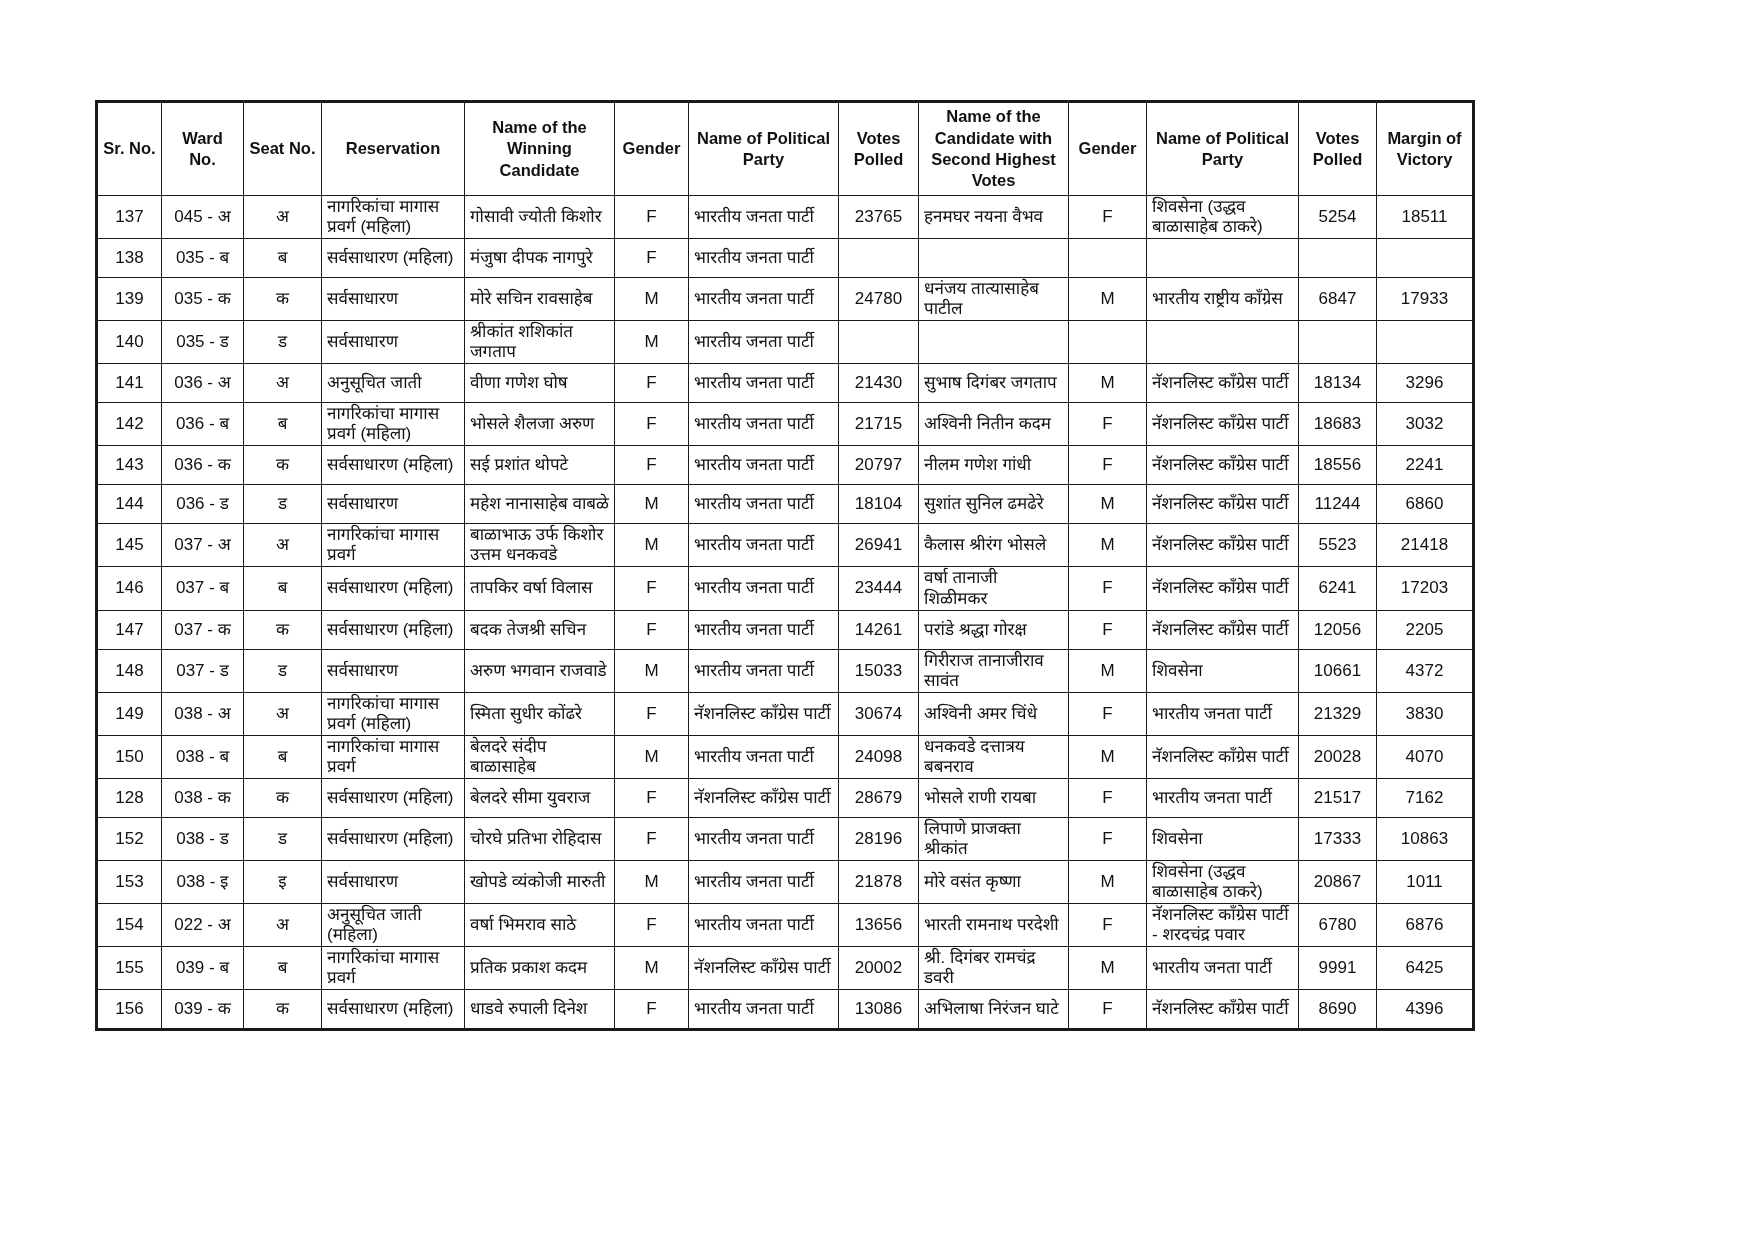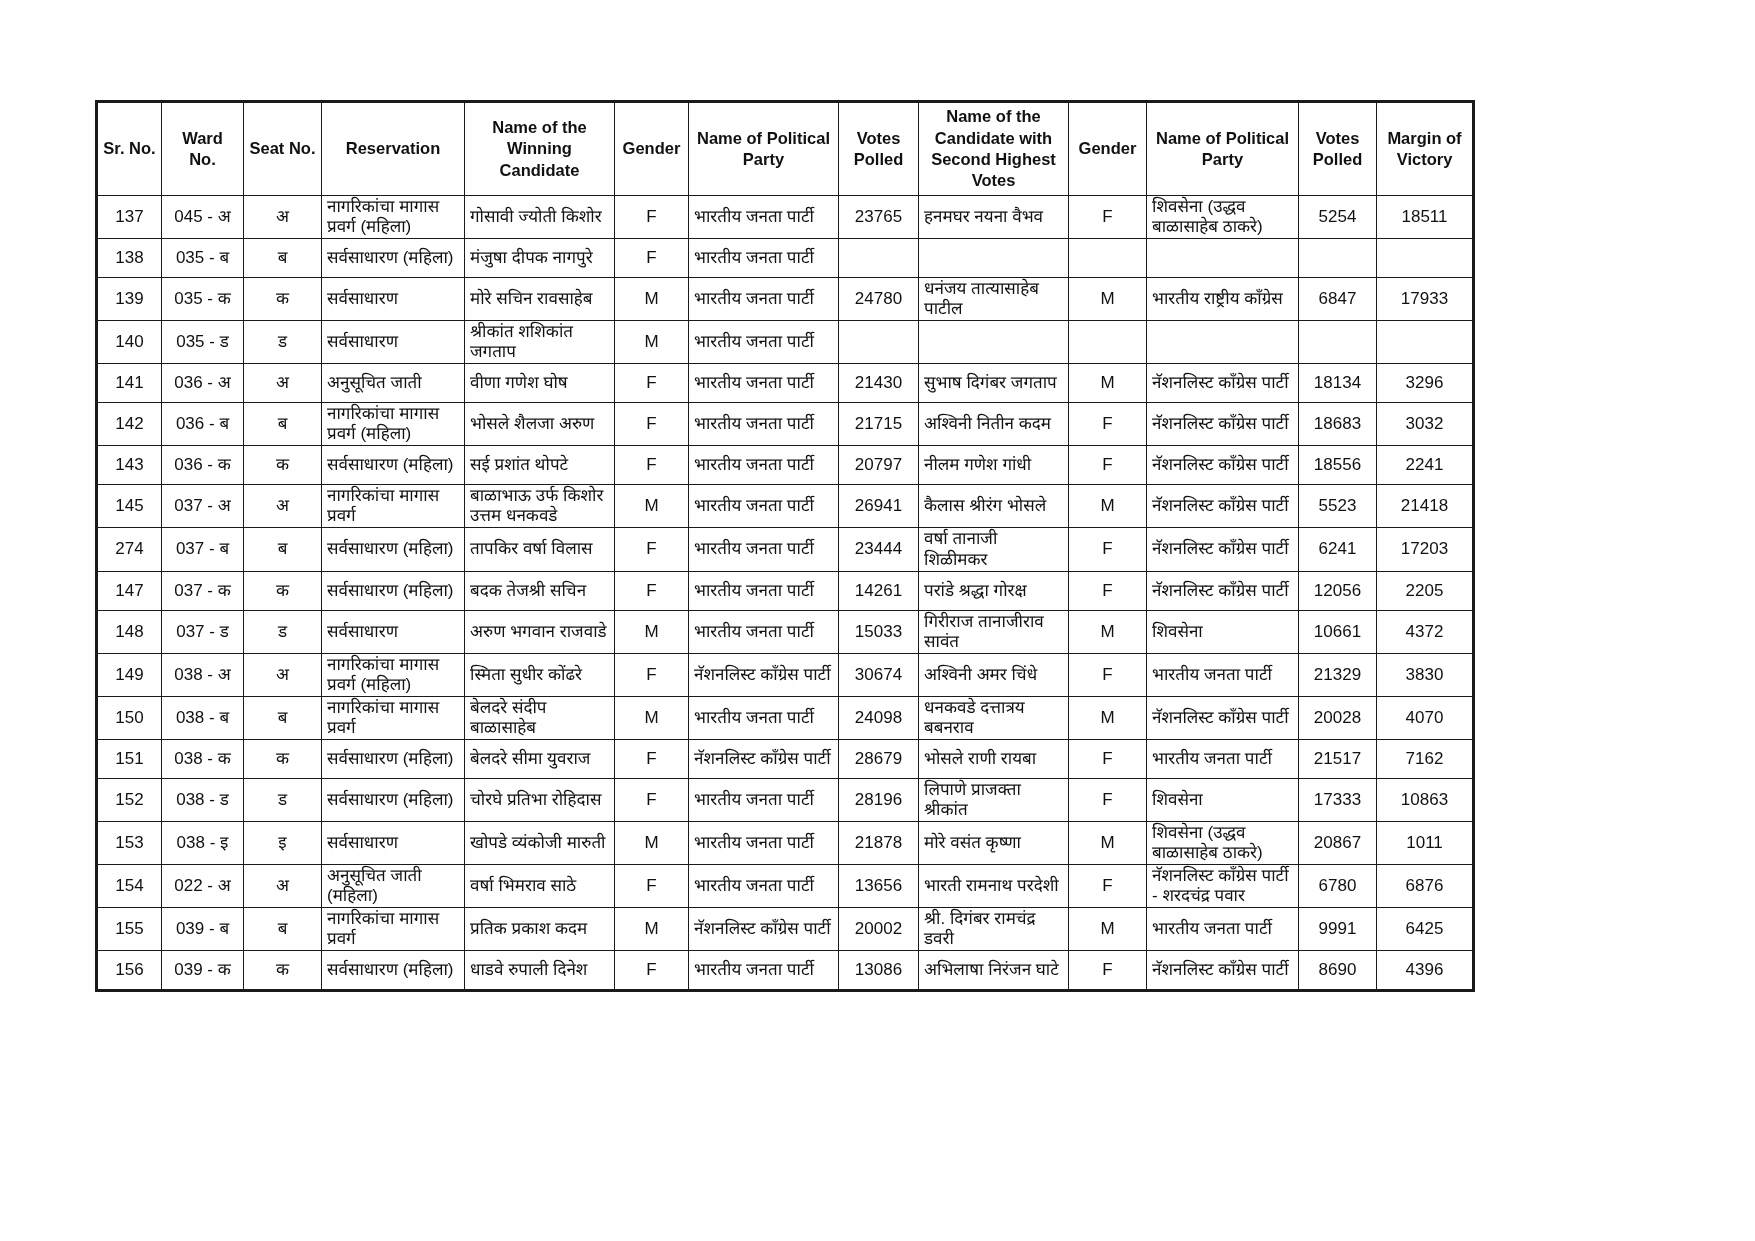--- a/index.html
+++ b/index.html
@@ -187,36 +187,51 @@
           <td class="center">F</td>
           <td class="left">भारतीय जनता पार्टी</td>
           <td class="center">20797</td>
           <td class="left">नीलम गणेश गांधी</td>
           <td class="center">F</td>
           <td class="left">नॅशनलिस्ट काँग्रेस पार्टी</td>
           <td class="center">18556</td>
           <td class="center">2241</td>
         </tr>
         <tr>
+          <td class="center">144</td>
+          <td class="center">036 - ड</td>
+          <td class="center">ड</td>
+          <td class="left">सर्वसाधारण</td>
+          <td class="left">महेश नानासाहेब वाबळे</td>
+          <td class="center">M</td>
+          <td class="left">भारतीय जनता पार्टी</td>
+          <td class="center">18104</td>
+          <td class="left">सुशांत सुनिल ढमढेरे</td>
+          <td class="center">M</td>
+          <td class="left">नॅशनलिस्ट काँग्रेस पार्टी</td>
+          <td class="center">11244</td>
+          <td class="center">6860</td>
+        </tr>
+        <tr>
           <td class="center">145</td>
           <td class="center">037 - अ</td>
           <td class="center">अ</td>
           <td class="left">नागरिकांचा मागास प्रवर्ग</td>
           <td class="left">बाळाभाऊ उर्फ किशोर उत्तम धनकवडे</td>
           <td class="center">M</td>
           <td class="left">भारतीय जनता पार्टी</td>
           <td class="center">26941</td>
           <td class="left">कैलास श्रीरंग भोसले</td>
           <td class="center">M</td>
           <td class="left">नॅशनलिस्ट काँग्रेस पार्टी</td>
           <td class="center">5523</td>
           <td class="center">21418</td>
         </tr>
         <tr>
-          <td class="center">274</td>
+          <td class="center">146</td>
           <td class="center">037 - ब</td>
           <td class="center">ब</td>
           <td class="left">सर्वसाधारण (महिला)</td>
           <td class="left">तापकिर वर्षा विलास</td>
           <td class="center">F</td>
           <td class="left">भारतीय जनता पार्टी</td>
           <td class="center">23444</td>
           <td class="left">वर्षा तानाजी शिळीमकर</td>
           <td class="center">F</td>
           <td class="left">नॅशनलिस्ट काँग्रेस पार्टी</td>
@@ -277,21 +292,21 @@
           <td class="center">M</td>
           <td class="left">भारतीय जनता पार्टी</td>
           <td class="center">24098</td>
           <td class="left">धनकवडे दत्तात्रय बबनराव</td>
           <td class="center">M</td>
           <td class="left">नॅशनलिस्ट काँग्रेस पार्टी</td>
           <td class="center">20028</td>
           <td class="center">4070</td>
         </tr>
         <tr>
-          <td class="center">151</td>
+          <td class="center">128</td>
           <td class="center">038 - क</td>
           <td class="center">क</td>
           <td class="left">सर्वसाधारण (महिला)</td>
           <td class="left">बेलदरे सीमा युवराज</td>
           <td class="center">F</td>
           <td class="left">नॅशनलिस्ट काँग्रेस पार्टी</td>
           <td class="center">28679</td>
           <td class="left">भोसले राणी रायबा</td>
           <td class="center">F</td>
           <td class="left">भारतीय जनता पार्टी</td>

